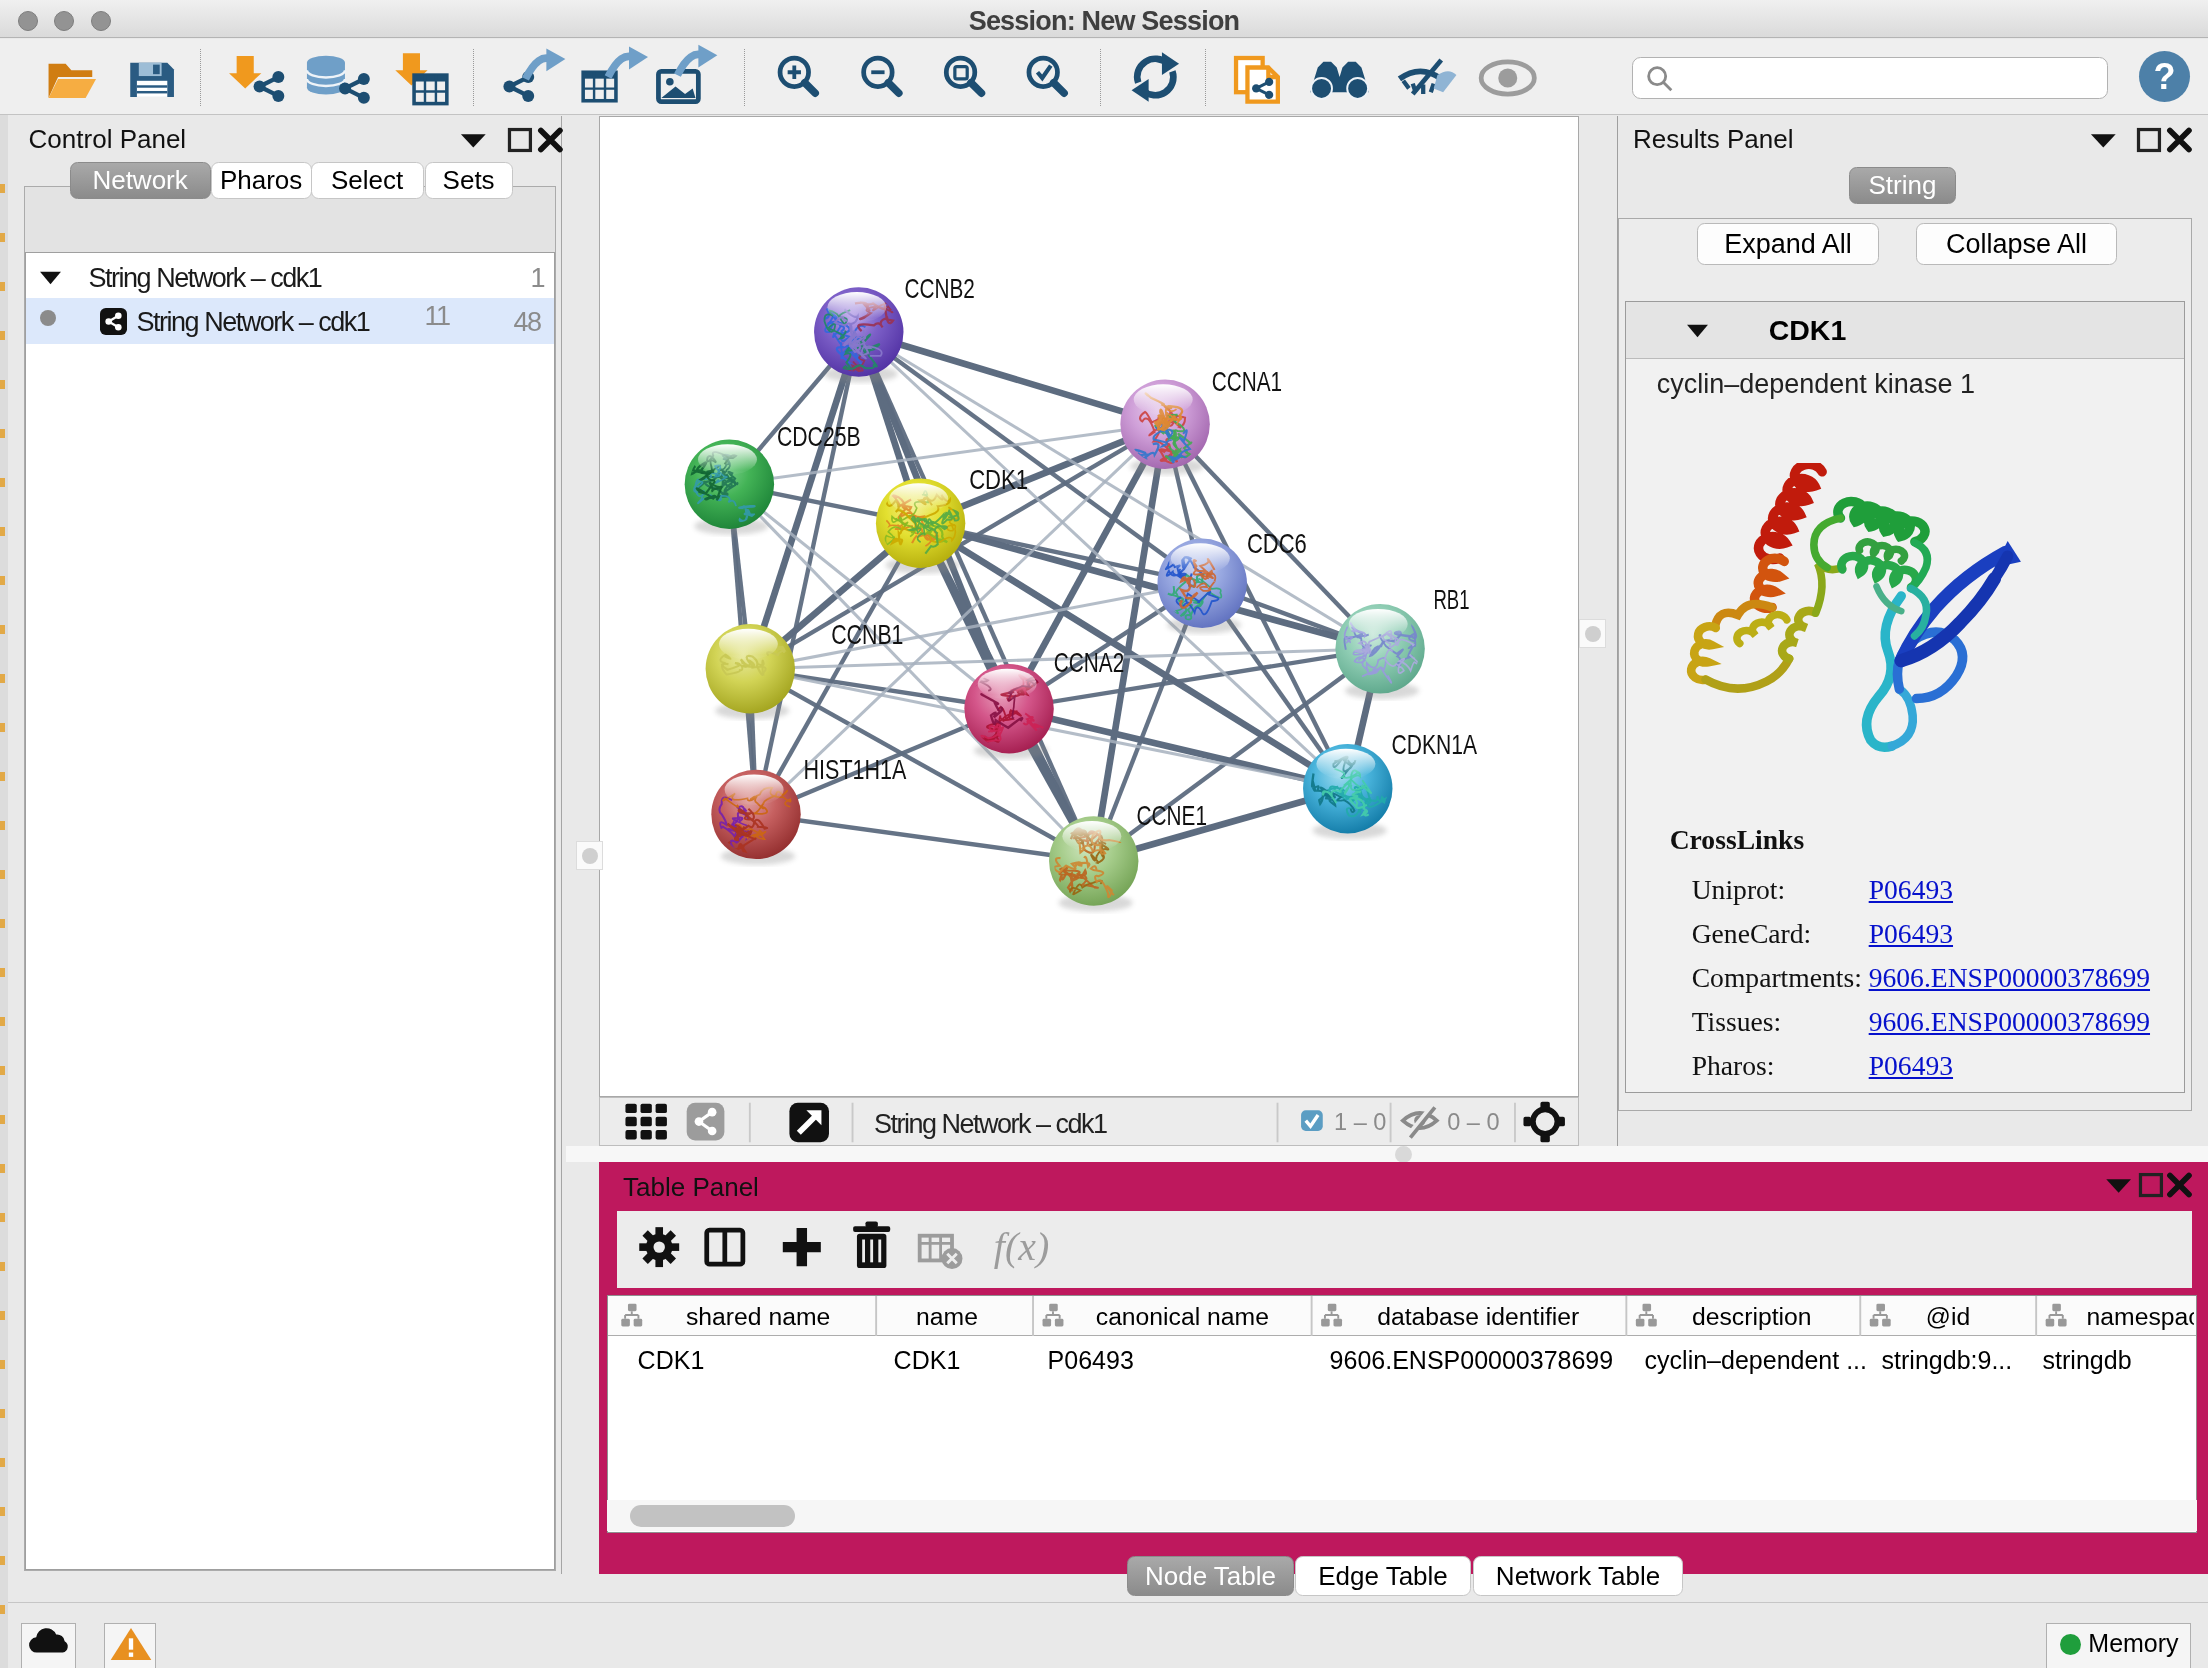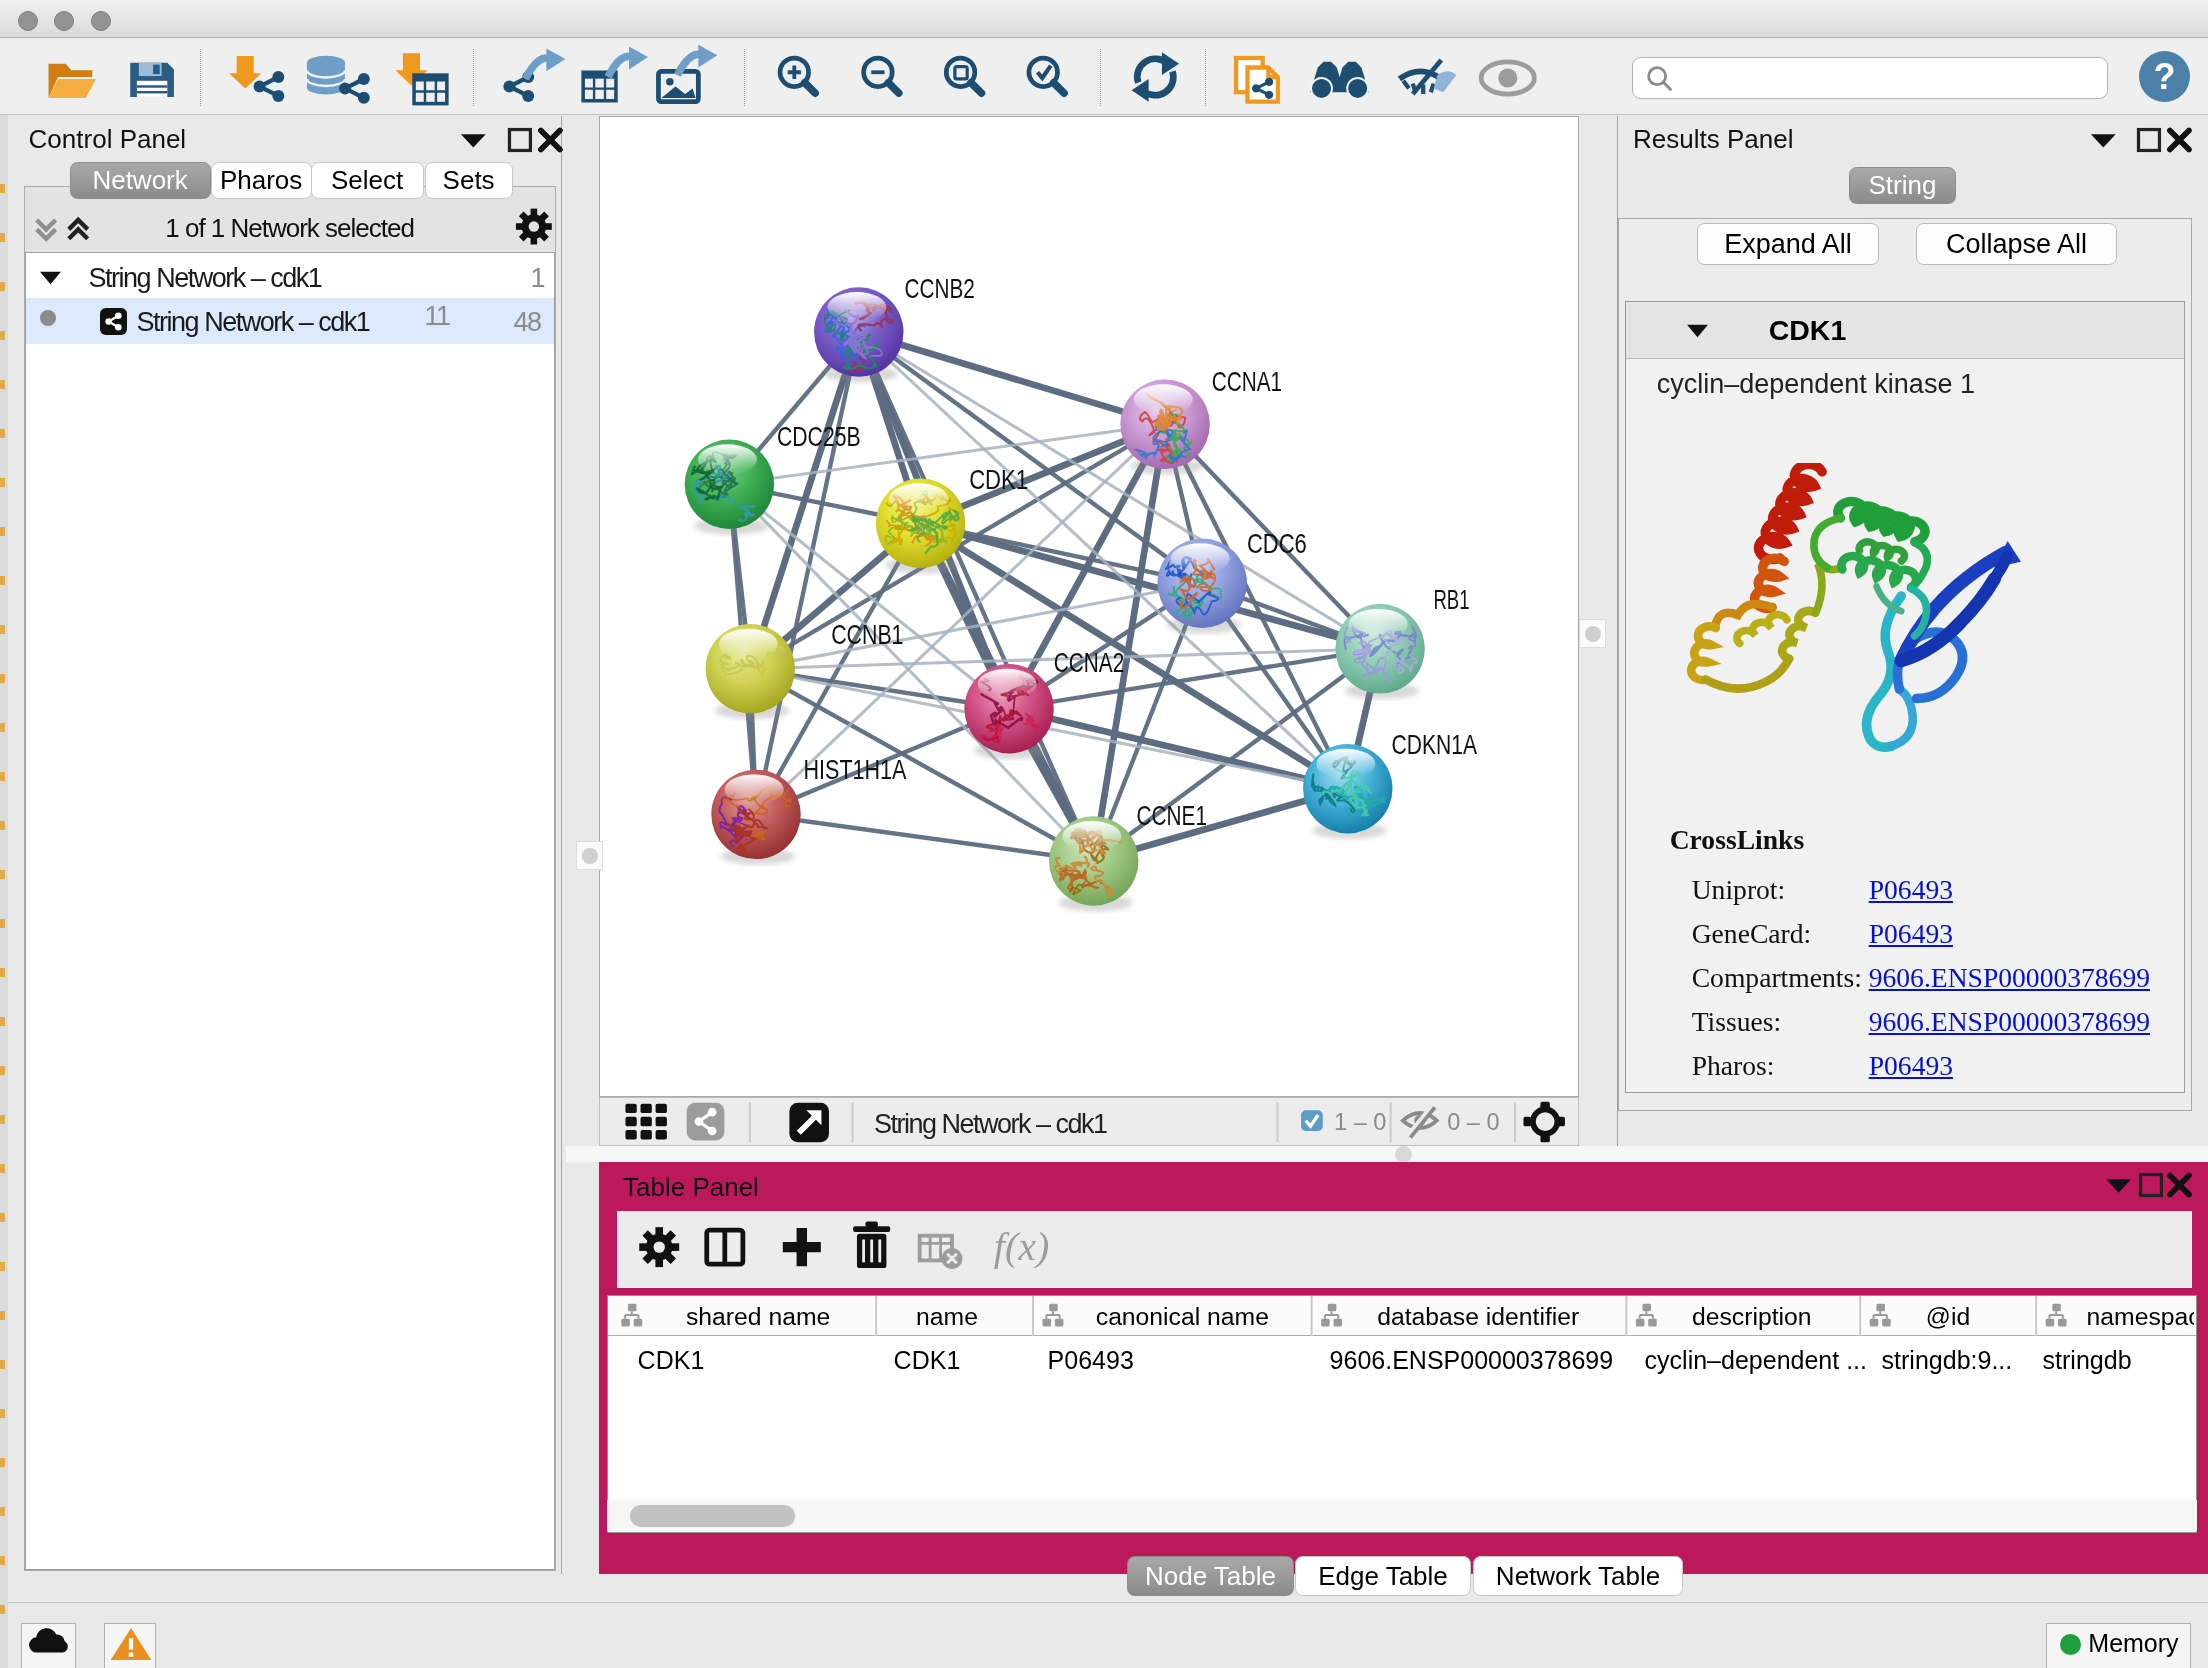--- a/index.html
+++ b/index.html
@@ -76,20 +76,21 @@
 .bbtn { position:absolute; top:20px; height:48px; background:#f5f5f5;
   border:1px solid #b0b0b0; }
 </style>
 </head>
 <body>
 
 <div id="titlebar">
   <div class="tlight" style="left:18px;"></div>
   <div class="tlight" style="left:54px;"></div>
   <div class="tlight" style="left:91px;"></div>
+  <div id="wtitle">Session: New Session</div>
 </div>
 
 <div id="toolbar">
   <svg width="2208" height="76" style="position:absolute;left:0;top:0;" viewBox="0 0 2322 80">
       <g>
 <path d="M 50 62 L 50 26 L 68 26 L 74 33 L 96 33 L 96 40 L 60 40 Z" fill="#d07d12"></path>
 <path d="M 50 62 L 60 42 L 100 42 L 89 62 Z" fill="#f6ad42"></path>
 </g>
       <g>
 <path d="M 136 25 L 175 25 L 182 32 L 182 61 L 136 61 Z" fill="#2a5b82"></path>
@@ -225,41 +226,20 @@
 <polygon points="476,19 502,19 489,33" fill="#111"></polygon>
 <rect x="527" y="14" width="22" height="22" fill="none" stroke="#222" stroke-width="3.4"></rect>
 <path d="M 560 15 L 580 35 M 580 15 L 560 35" stroke="#111" stroke-width="6" stroke-linecap="round"></path>
 </svg>
     </div>
   <div id="cbox"></div>
   <div class="tab tabsel" style="left:62px;width:141px;">Network</div>
   <div class="tab" style="left:203px;width:101px;">Pharos</div>
   <div class="tab" style="left:303px;width:113px;">Select</div>
   <div class="tab" style="left:417px;width:88px;">Sets</div>
-  <div id="cheader" style="position:absolute;left:17px;top:86px;width:530px;height:50px;">
-    <svg width="530" height="50" style="position:absolute;left:0;top:0;" viewBox="0 0 557 53">
-<g fill="none" stroke="#8f8f8f" stroke-width="4.6">
-<path d="M 10 19 L 20 29 L 30 19 M 10 29 L 20 39 L 30 29"></path>
-</g>
-<g fill="none" stroke="#222" stroke-width="4.6">
-<path d="M 44 39 L 54 29 L 64 39 M 44 29 L 54 19 L 64 29"></path>
-</g>
-<g transform="translate(537,26)">
-<circle r="13" fill="#111"></circle>
-<g fill="#111">
-<rect x="-3.5" y="-19" width="7" height="38"></rect>
-<rect x="-3.5" y="-19" width="7" height="38" transform="rotate(45)"></rect>
-<rect x="-3.5" y="-19" width="7" height="38" transform="rotate(90)"></rect>
-<rect x="-3.5" y="-19" width="7" height="38" transform="rotate(135)"></rect>
-</g>
-<circle r="5.5" fill="#e3e3e3"></circle>
-</g>
-</svg>
-    <div style="position:absolute;left:0;top:11.4px;width:100%;text-align:center;font-size:26px;color:#111;letter-spacing:-1px;">1 of 1 Network selected</div>
-  </div>
   <div id="clist">
     <div class="crow" style="top:2.9px;">
       <svg width="25" height="19" style="position:absolute;left:12.4px;top:12.4px;" viewBox="0 0 26 20">
           <polygon points="2,4 24,4 13,17" fill="#111"></polygon>
         </svg>
       <span style="position:absolute;left:63px;top:6.7px;">String Network – cdk1</span>
       <span class="gnum" style="left:505px;top:6.7px;">1</span>
     </div>
     <div class="crow" style="top:45px;background:#dce8fb;height:46px;">
       <span style="position:absolute;left:14.3px;top:12.4px;width:16px;height:16px;border-radius:50%;background:#8b8b8b;"></span>

